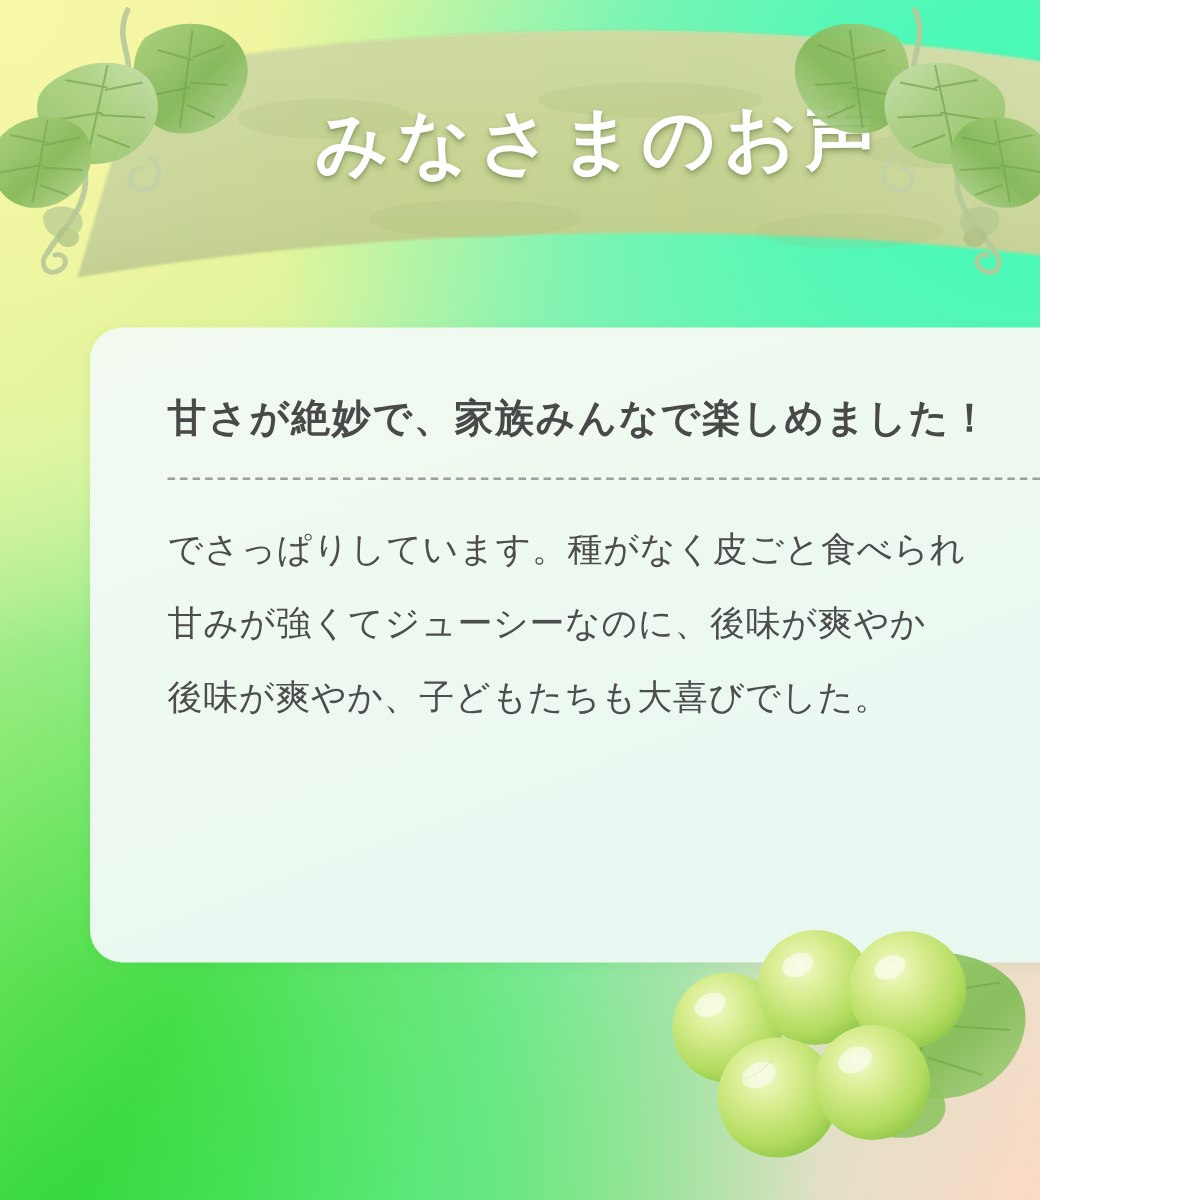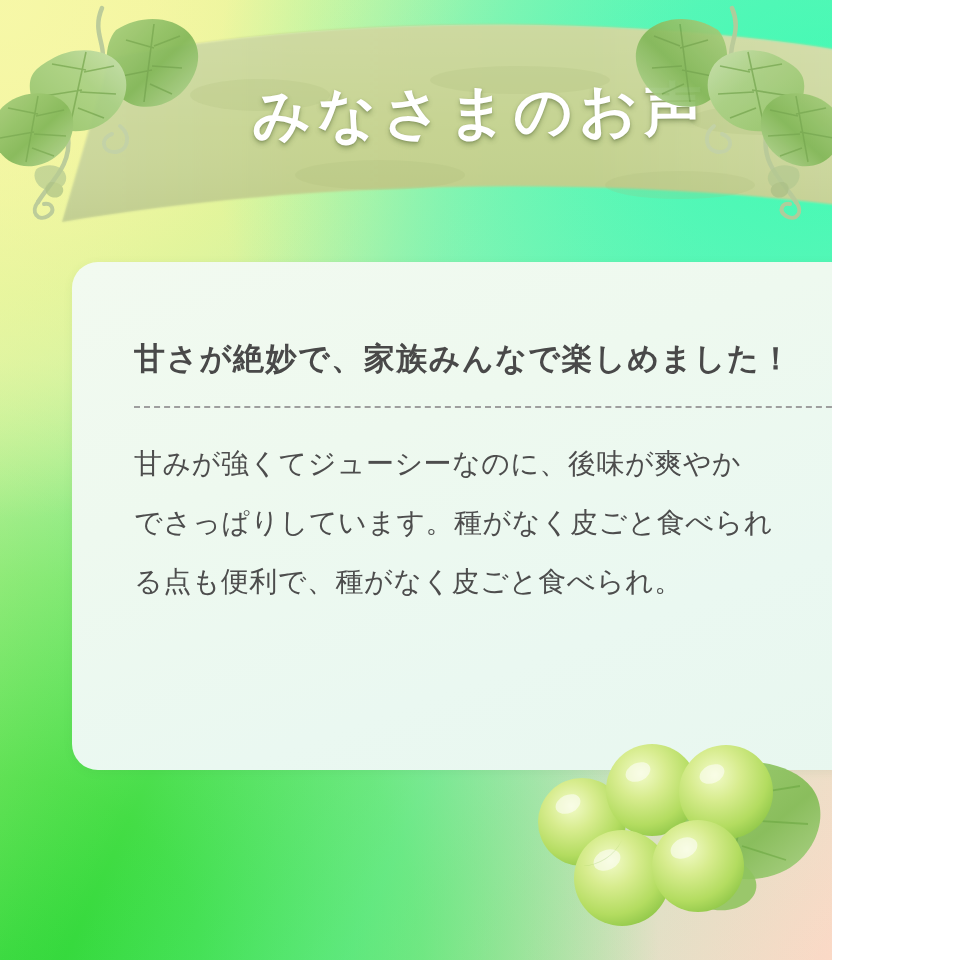--- a/index.html
+++ b/index.html
@@ -50,21 +50,21 @@
   .leaf-cluster svg{display:block;width:100%;height:100%;}
 
   
   .card{
     position:absolute;left:72px;top:262px;width:816px;height:508px;
     border-radius:26px;
     background:linear-gradient(160deg,#f2faf0 0%, #eef9ef 35%, #eaf8f1 70%, #e8f7ef 100%);
     box-shadow:0 2px 10px rgba(60,120,70,0.08);
     overflow:hidden;
   }
-  .card-inner{position:absolute;left:62px;top:52px;right:52px;margin-top:24px;}
+  .card-inner{position:absolute;left:62px;top:52px;right:52px;}
 
   .headline{
     font-family:"DejaVu Sans", sans-serif;
     font-size:31px;font-weight:700;letter-spacing:1.5px;
     color:#494949;
     white-space:nowrap;
   }
   .divider{
     margin-top:26px;height:0;
     border-top:2px dashed #9e9e9e;
@@ -185,23 +185,23 @@
   </div>
 
   <div class="card">
     <div class="card-inner">
 
       <div class="headline">甘さが絶妙で、家族みんなで楽しめました！</div>
 
       <div class="divider"></div>
 
       <div class="body-text">
+        <span class="ln">でさっぱりしています。種がなく皮ごと食べられ</span>
         <span class="ln">甘みが強くてジューシーなのに、後味が爽やか</span>
-        <span class="ln">でさっぱりしています。種がなく皮ごと食べられ</span>
-        <span class="ln">る点も便利で、種がなく皮ごと食べられ。</span>
+        <span class="ln">後味が爽やか、子どもたちも大喜びでした。</span>
       </div>
 
     </div>
   </div>
 
   <div class="grapes">
     <svg viewBox="0 0 330 220" aria-hidden="true">
       <defs>
         <radialGradient id="gr" cx="38%" cy="32%" r="72%">
           <stop offset="0%" stop-color="#f2fbc8"></stop>

